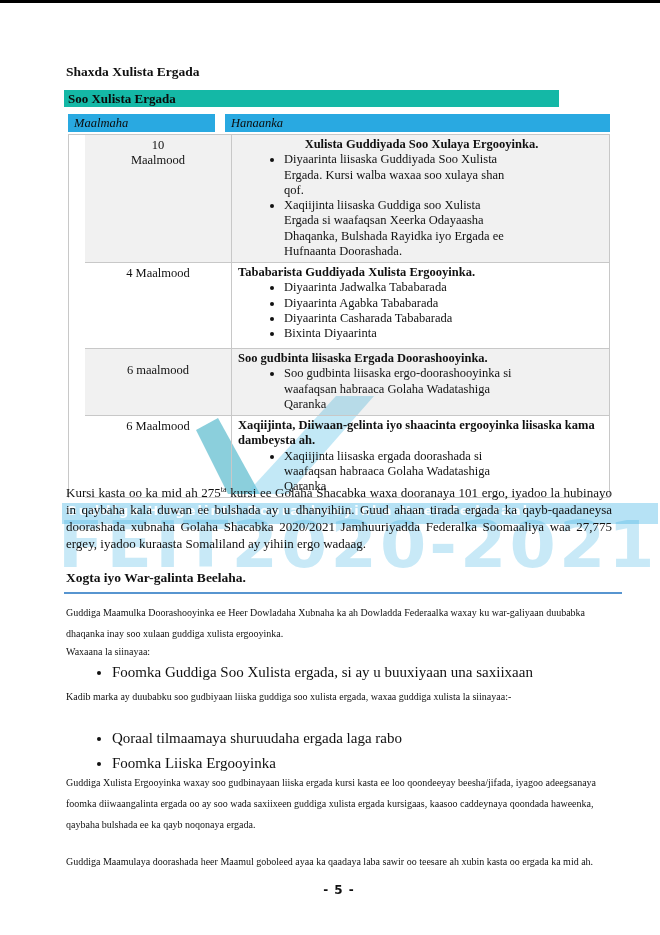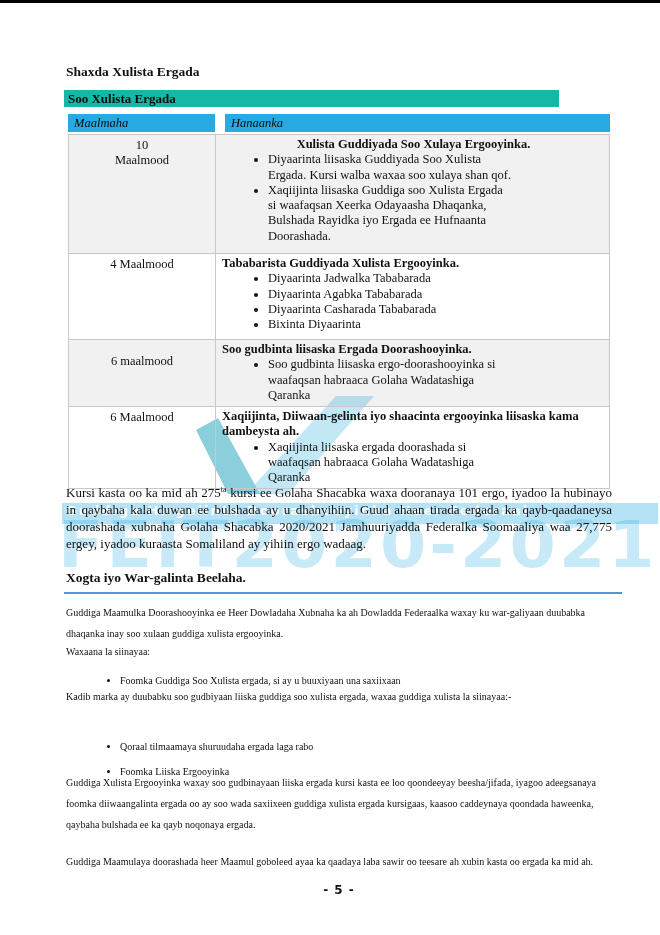--- a/index.html
+++ b/index.html
@@ -39,21 +39,21 @@
   }
 
   .tbl{position:absolute;left:68px;top:114px;width:542px;font-size:12.5px;line-height:1.22;}
   .tbl-header{display:flex;gap:10px;background:#fff;font-style:italic;}
   .th{
     background:#29A9E1;color:#0b0b0b;height:18px;line-height:18px;
     padding-left:6px;box-sizing:border-box;
   }
   .th.left{width:147px;}
   .th.right{flex:1;}
-  .tbl-body{margin-top:2px;border:1px solid #c8c8c8;border-bottom:none;}
+  .tbl-body{margin-top:2px;border:1px solid #c8c8c8;border-bottom:none;padding-left:16px;}
   .trow{display:flex;border-bottom:1px solid #c8c8c8;}
   .trow.band{background:rgba(0,0,0,0.055);}
   .cell-left{
     width:147px;border-right:1px solid #c8c8c8;text-align:center;
     padding-top:3px;box-sizing:border-box;white-space:pre-line;
   }
   .trow:nth-child(3) .cell-left{padding-top:14px;}
   .cell-right{flex:1;padding:2px 4px 3px 6px;box-sizing:border-box;}
   .row-heading{font-weight:bold;}
   .row-heading.centered{text-align:center;}
@@ -63,21 +63,21 @@
   .r1{min-height:118px;}
   .r2{min-height:85px;}
 
   .para{position:absolute;left:66px;width:546px;font-size:13px;}
   .just{text-align:justify;line-height:17px;}
   .lower{font-size:10px;line-height:21px;width:552px;}
   sup{font-size:0.62em;vertical-align:super;line-height:0;}
 
   .h2{position:absolute;left:66px;top:570px;font-size:13.5px;font-weight:bold;}
 
-  .blist{position:absolute;left:66px;margin:8px;padding-left:46px;font-size:10px;line-height:21px;}
+  .blist{position:absolute;left:66px;margin:0;padding-left:46px;font-size:15px;line-height:21px;}
   .blist li{margin-bottom:4px;}
 
   .page-num{
     position:absolute;left:0;top:883px;width:678px;text-align:center;
     font-size:12px;font-weight:bold;font-family:"DejaVu Sans", sans-serif;letter-spacing:1px;
   }
 </style>
 </head>
 <body>
 

